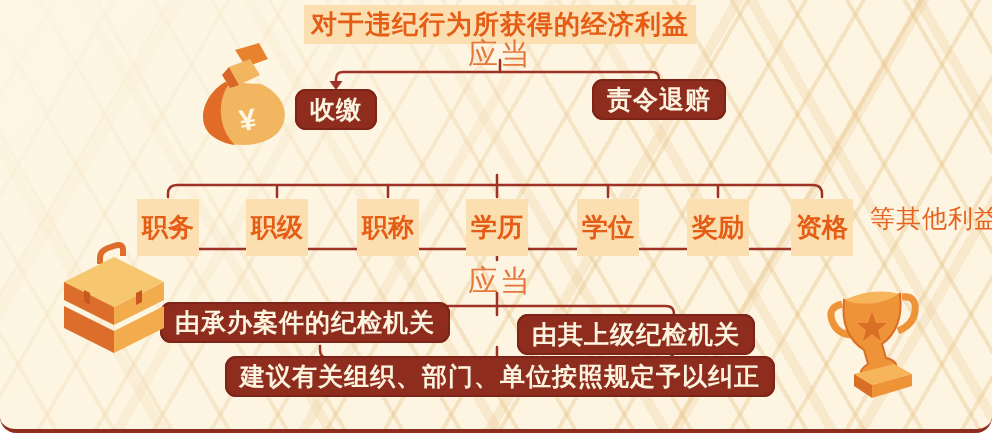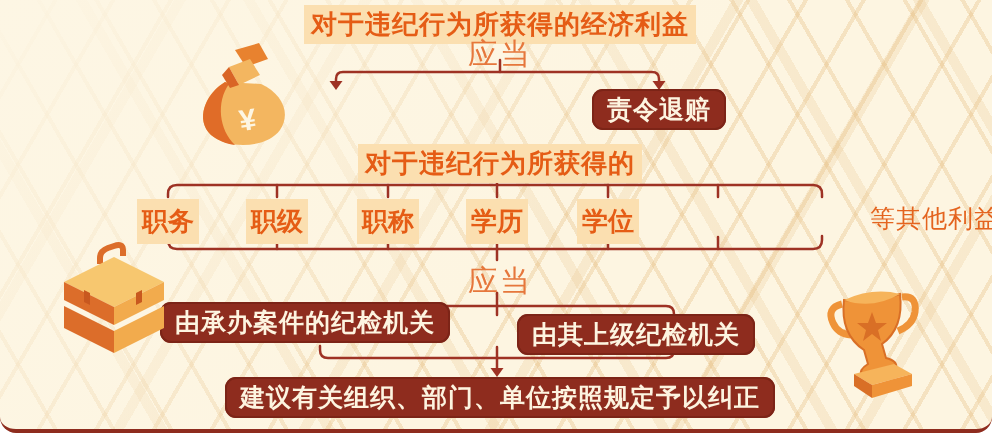--- a/index.html
+++ b/index.html
@@ -18,21 +18,21 @@
     border-radius:0 0 16px 16px;
     box-sizing:border-box;
   }
   .connectors{position:absolute;left:0;top:0;width:992px;height:433px;pointer-events:none;}
   .connectors path{stroke:#9e3224;stroke-width:2.5;fill:none;stroke-linecap:round;}
   .connectors polygon{fill:#9e3224;}
   .hl{background:#fbdfb0;}
   .ctext{position:absolute;transform:translateX(-50%);white-space:nowrap;}
   .title{color:#e55c15;font-weight:bold;font-size:26px;letter-spacing:1px;padding:2px 7px;}
   .modal{color:#e6773c;font-size:30px;letter-spacing:2px;}
-  .item{color:#e55c15;font-weight:bold;font-size:26px;padding:5px 5px;}
+  .item{color:#e55c15;font-weight:bold;font-size:26px;padding:11px 5px;}
   .suffix{color:#e4641f;font-size:25px;letter-spacing:1px;margin-left:12px;}
   .conj{color:#e6773c;font-size:26px;letter-spacing:2px;}
   .redbox{
     background:#8e2c1e;color:#fdf4e0;font-weight:bold;font-size:25px;
     padding:4px 15px;border-radius:11px;letter-spacing:1px;
     box-shadow:inset 0 0 0 2px #7c2417;
   }
   .icon{position:absolute;}
 </style>
 </head>
@@ -70,37 +70,39 @@
         <path d="M497 293 V315"></path>
         <path d="M320 318 V314 Q320 306 328 306 H666 Q674 306 674 314 V318"></path>
         <path d="M497 347 V368"></path>
         <path d="M320 346 V350 Q320 358 328 358 H666 Q674 358 674 350 V346"></path>
         <polygon points="490.5,368 503.5,368 497,377"></polygon>
       </g>
     </svg>
 
     <div class="ctext title hl" style="left:500px;top:5px">对于违纪行为所获得的经济利益</div>
     <div class="ctext modal" style="left:500px;top:34px">应当</div>
-    <div class="ctext redbox" style="left:659px;top:89px">责令退赔</div>
+    <div class="ctext redbox" style="left:336px;top:89px">收缴</div>
+    <div class="ctext redbox" style="left:659px;top:79px">责令退赔</div>
 
-    <div class="ctext title hl" style="left:500px;top:144px">对于违纪行为所获得的</div>
 
     <div class="ctext item hl" style="left:168px;top:199px">职务</div>
     <div class="ctext item hl" style="left:277px;top:199px">职级</div>
     <div class="ctext item hl" style="left:388px;top:199px">职称</div>
     <div class="ctext item hl" style="left:497px;top:199px">学历</div>
     <div class="ctext item hl" style="left:608px;top:199px">学位</div>
+    <div class="ctext item hl" style="left:718px;top:199px">奖励</div>
+    <div class="ctext item hl" style="left:822px;top:199px">资格</div>
     <div class="suffix" style="position:absolute;left:858px;top:202px;white-space:nowrap;">等其他利益</div>
 
     <div class="ctext modal" style="left:500px;top:261px">应当</div>
 
     <div class="ctext redbox" style="left:305px;top:302px">由承办案件的纪检机关</div>
     <div class="ctext redbox" style="left:636px;top:314px">由其上级纪检机关</div>
 
-    <div class="ctext redbox" style="left:500px;top:377px">建议有关组织、部门、单位按照规定予以纠正</div>
+    <div class="ctext redbox" style="left:500px;top:356px">建议有关组织、部门、单位按照规定予以纠正</div>
 
     <svg class="icon" style="left:183px;top:42px" width="115" height="108" viewBox="0 0 115 108">
       <path d="M42,40 C22,52 12,78 28,93 C46,108 84,106 97,88 C108,72 100,52 78,42 Z" fill="#f3b660"></path>
       <path d="M42,40 C22,52 12,78 28,93 C34,98 43,102 52,103 C36,88 33,60 46,42 Z" fill="#e06c28"></path>
       <path d="M52,8 L76,1 L85,17 L63,25 Z" fill="#e8822f"></path>
       <path d="M46,25 L67,17 L77,33 L56,43 Z" fill="#f3b660"></path>
       <path d="M46,25 L56,43 L47,46 L39,33 Z" fill="#d96526"></path>
       <text x="66" y="88" font-size="30" font-weight="bold" fill="#fdf6e3" text-anchor="middle" transform="rotate(-8 66 88)">¥</text>
     </svg>
 

